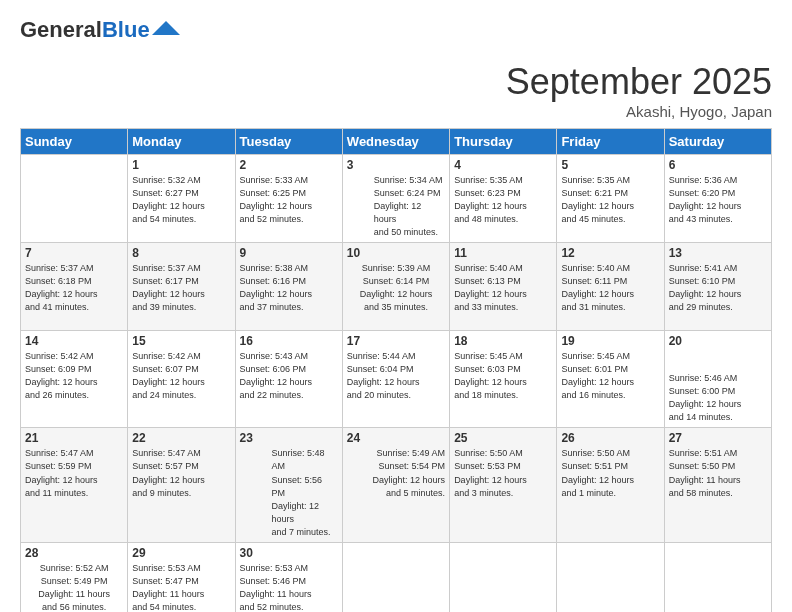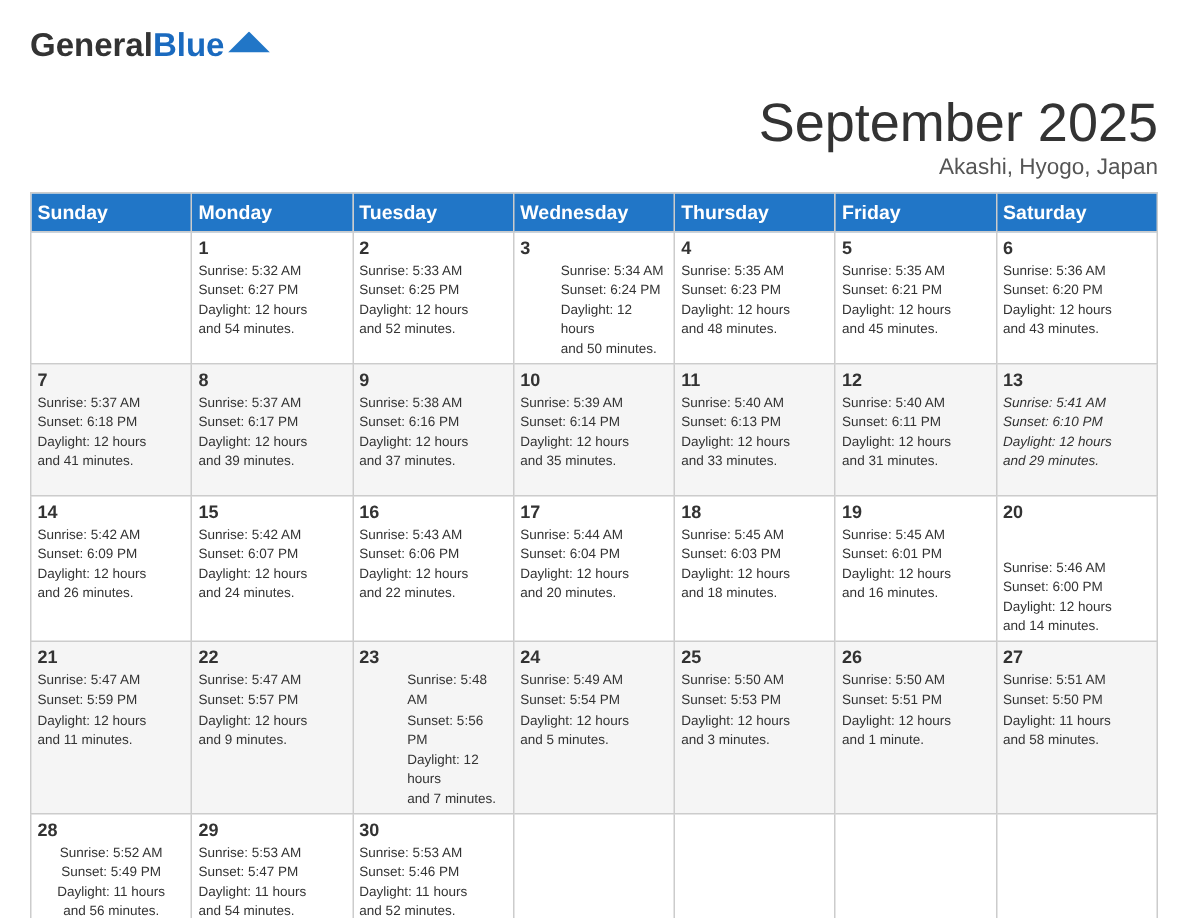--- a/index.html
+++ b/index.html
@@ -193,42 +193,42 @@
           </td>
           <td>
             <span class="day-num">9</span>
             <div class="cell-info" style="white-space: pre-line;">Sunrise: 5:38 AM
 Sunset: 6:16 PM
 Daylight: 12 hours
 and 37 minutes.</div>
           </td>
           <td>
             <span class="day-num">10</span>
-            <div class="cell-info" style="white-space: pre-line;">Sunrise: 5:39 AM
+            <div class="cell-info" style="white-space: pre-line; text-align: center;">Sunrise: 5:39 AM
 Sunset: 6:14 PM
 Daylight: 12 hours
 and 35 minutes.</div>
           </td>
           <td>
             <span class="day-num">11</span>
             <div class="cell-info" style="white-space: pre-line;">Sunrise: 5:40 AM
 Sunset: 6:13 PM
 Daylight: 12 hours
 and 33 minutes.</div>
           </td>
           <td>
             <span class="day-num">12</span>
             <div class="cell-info" style="white-space: pre-line;">Sunrise: 5:40 AM
 Sunset: 6:11 PM
 Daylight: 12 hours
 and 31 minutes.</div>
           </td>
           <td>
             <span class="day-num">13</span>
-            <div class="cell-info" style="white-space: pre-line; font-style: italic;">Sunrise: 5:41 AM
+            <div class="cell-info" style="white-space: pre-line;">Sunrise: 5:41 AM
 Sunset: 6:10 PM
 Daylight: 12 hours
 and 29 minutes.</div>
           </td>
         </tr>
         <tr>
           <td>
             <span class="day-num">14</span>
             <div class="cell-info" style="white-space: pre-line;">Sunrise: 5:42 AM
 Sunset: 6:09 PM
@@ -295,21 +295,21 @@
           </td>
           <td>
             <span class="day-num">23</span>
             <div class="cell-info" style="white-space: pre-line; margin-left: 32px;">Sunrise: 5:48 AM
 Sunset: 5:56 PM
 Daylight: 12 hours
 and 7 minutes.</div>
           </td>
           <td>
             <span class="day-num">24</span>
-            <div class="cell-info" style="white-space: pre-line;">Sunrise: 5:49 AM
+            <div class="cell-info" style="white-space: pre-line; text-align: right;">Sunrise: 5:49 AM
 Sunset: 5:54 PM
 Daylight: 12 hours
 and 5 minutes.</div>
           </td>
           <td>
             <span class="day-num">25</span>
             <div class="cell-info" style="white-space: pre-line;">Sunrise: 5:50 AM
 Sunset: 5:53 PM
 Daylight: 12 hours
 and 3 minutes.</div>

